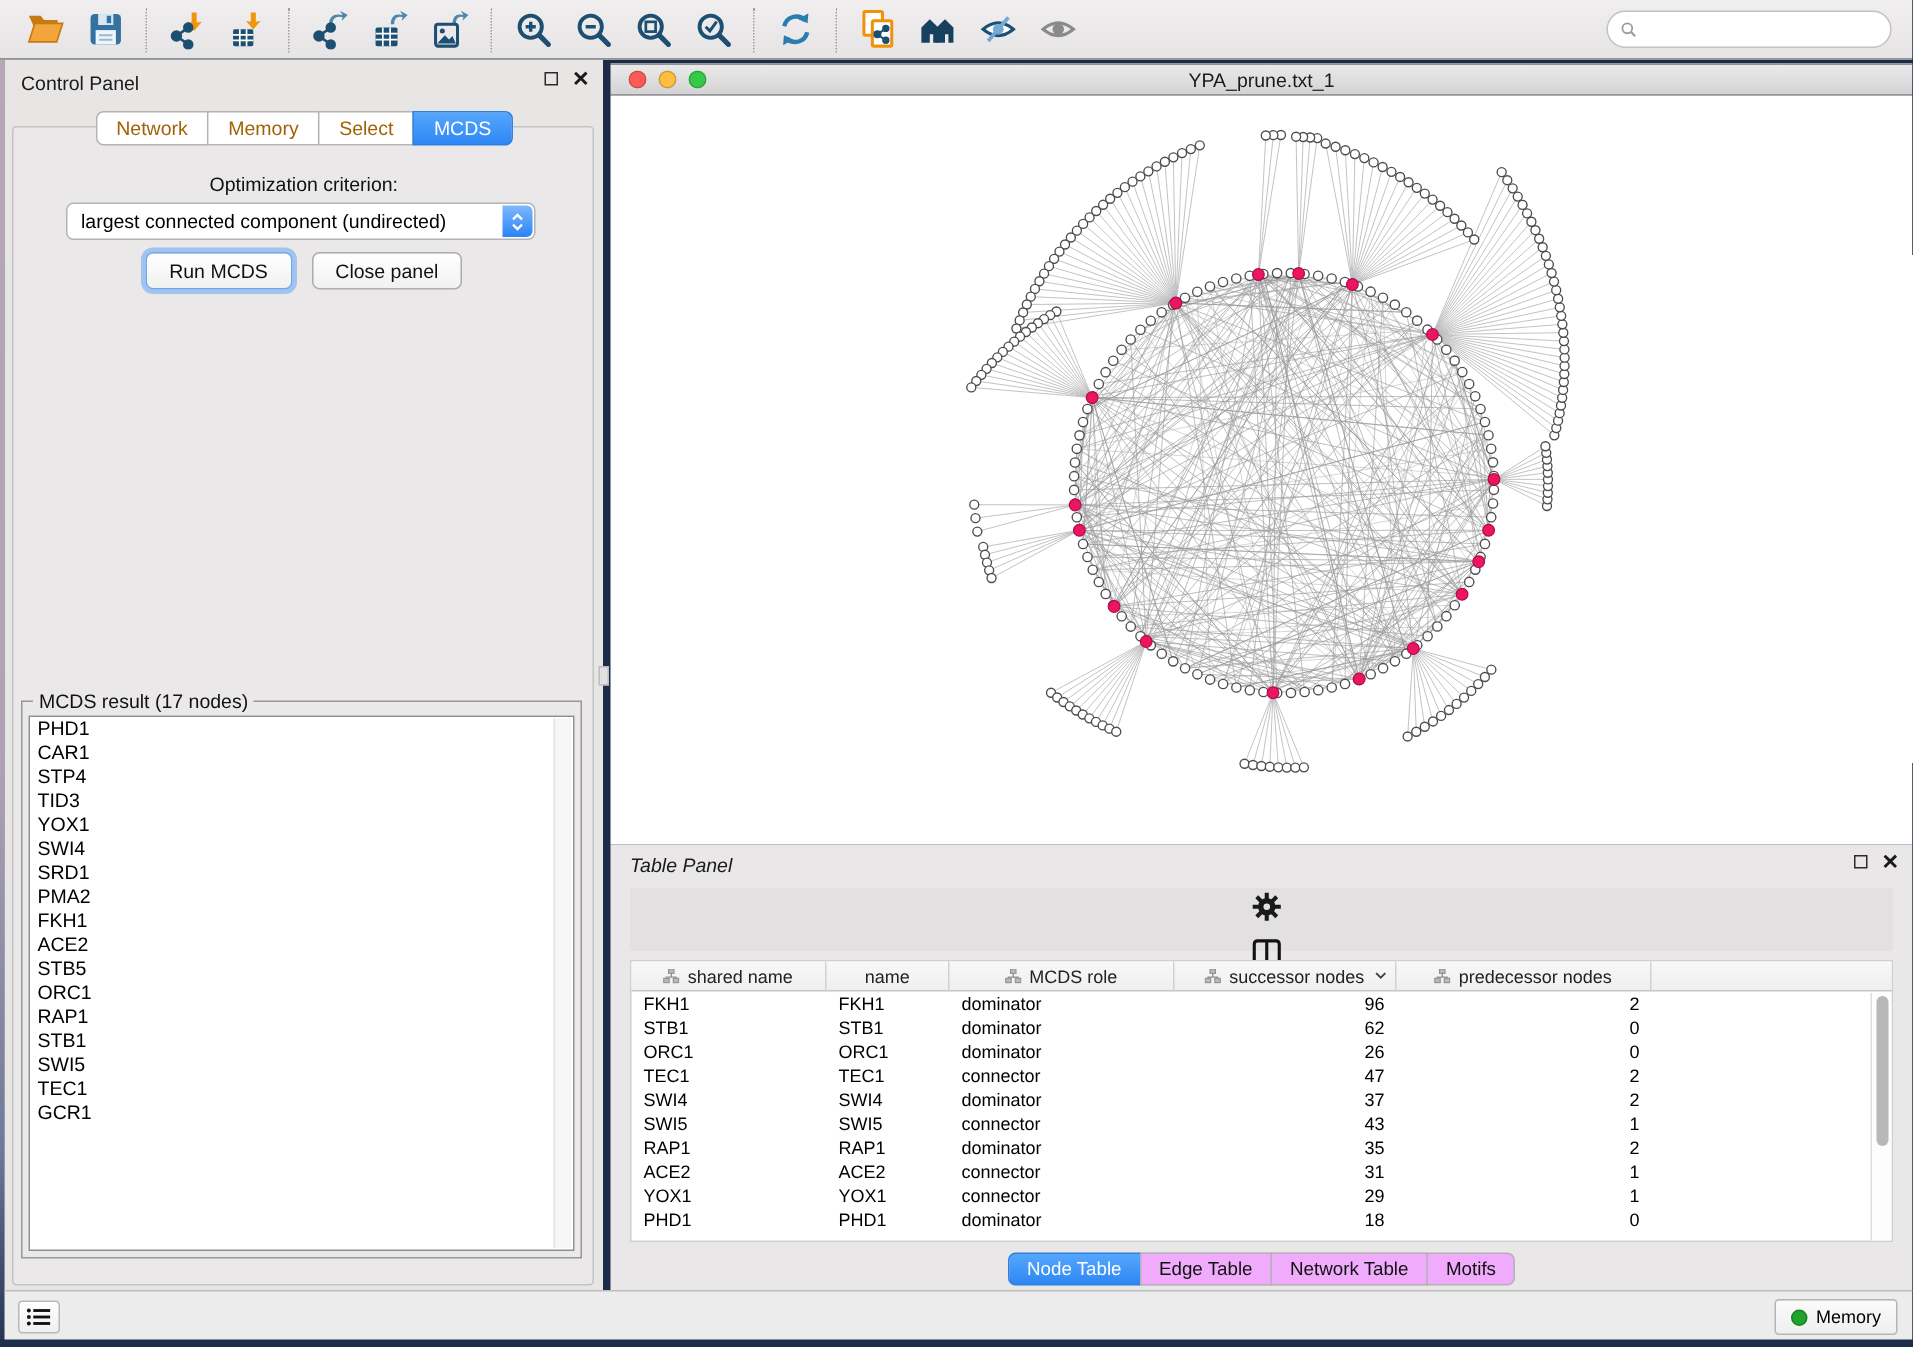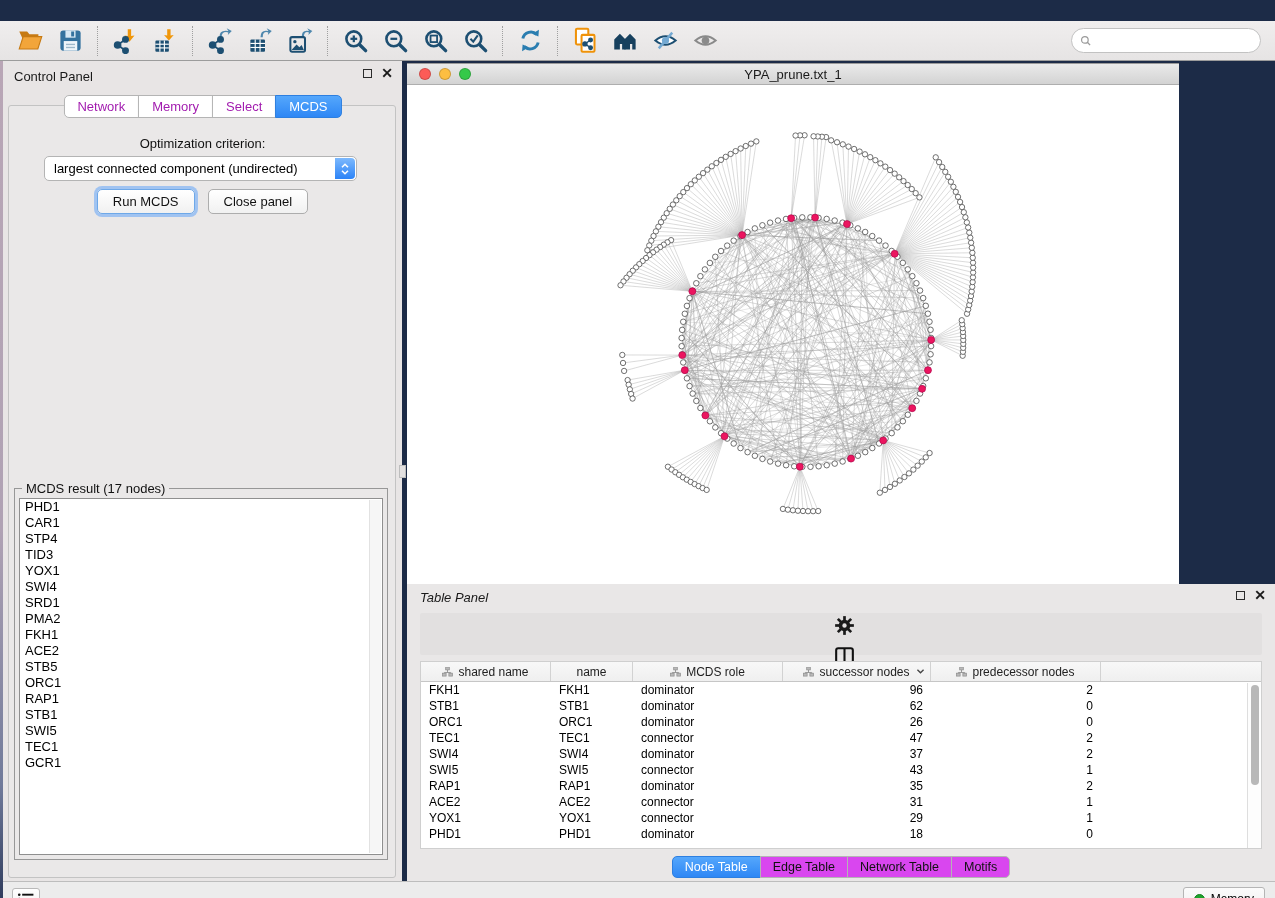--- a/index.html
+++ b/index.html
@@ -1,18 +1,18 @@
 <!DOCTYPE html>
 <html><head>
 <meta charset="utf-8">
 <style>
   * { margin:0; padding:0; box-sizing:border-box; }
   html,body { width:1275px; height:898px; overflow:hidden; font-family:"Liberation Sans", sans-serif; }
   body { background:#1c2b47; position:relative; }
-  #app { position:absolute; inset:0;margin-top:21px; }
+  #app { position:absolute; inset:0; }
 
   
   .wp-left { position:absolute; left:0; top:40px; width:3px; height:853px;
     background:linear-gradient(#b9a6b6 0%, #b0a2b4 55%, #707a9a 85%, #273455 100%); }
   .wp-bottom { position:absolute; left:0; top:893px; width:1275px; height:5px;
     background:linear-gradient(90deg,#1b2a46,#243túl,#1e2d4a); background-color:#1e2d4a; }
 
   
   .toolbar { position:absolute; left:0; top:0; width:1275px; height:40px;
     background:linear-gradient(#f0eeee,#e6e4e4); border-bottom:1px solid #9c9c9c;
@@ -28,21 +28,21 @@
   
   .control-panel { position:absolute; left:3px; top:40px; width:399px; height:820px; background:#e8e5e5; }
   .panel-title { position:absolute; left:11px; top:8px; font-size:13px; color:#1a1a1a; }
   .win-btns { position:absolute; right:9px; top:8px; display:flex; gap:9px; align-items:center; }
   .float-btn { width:9px; height:9px; border:1.6px solid #2b2b2b; display:inline-block; cursor:pointer; }
   .close-btn { font-size:14px; font-weight:bold; color:#1a1a1a; line-height:9px; cursor:pointer; }
   .cp-inner { position:absolute; left:5px; right:6px; top:44px; bottom:3px;
     background:#eae8e8; border:1px solid #c3c3c3; border-radius:3px; }
   .seg-tabs { position:absolute; top:34px; left:50%; transform:translateX(-50%); display:flex; z-index:5; }
   .seg-tab { background:#fff; border:1px solid #b4b4b4; margin-left:-1px; padding:3px 13px;
-    font-size:13px; color:#a21caf; cursor:pointer; }
+    font-size:13px; color:#a16207; cursor:pointer; }
   .seg-tab:first-child { border-radius:5px 0 0 5px; margin-left:0; }
   .seg-tab:last-child { border-radius:0 5px 5px 0; }
   .seg-tab.active { background:linear-gradient(#55a7fc,#2e87f5); border-color:#2d7fe0; color:#fff; }
   .opt-label { position:absolute; top:75px; width:100%; text-align:center; font-size:13px; color:#111; }
   .dropdown { position:absolute; top:95px; left:41px; width:313px; height:25px; background:#fff;
     border:1px solid #b4b4b4; border-radius:5px; display:flex; align-items:center;
     padding-left:9px; font-size:13px; cursor:pointer; }
   .dd-stepper { position:absolute; right:1px; top:1px; bottom:1px; width:20px; border-radius:0 4px 4px 0;
     background:linear-gradient(#7db9fd,#2c83f7); display:flex; align-items:center; justify-content:center; }
   .btn-row { position:absolute; top:128px; left:0; width:100%; display:flex; justify-content:center; gap:13px; }
@@ -50,21 +50,21 @@
     font-size:13px; color:#111; padding:4px 15px; cursor:pointer; font-family:"Liberation Sans",sans-serif; }
   .mac-btn.focused { box-shadow:0 0 0 3px rgba(110,170,246,.6); border-color:#6ea8e8; }
   .groupbox { position:absolute; left:11px; right:14px; top:427px; bottom:21px; border:1px solid #979797; }
   .groupbox-label { position:absolute; top:-8px; left:7px; background:#eae8e8; padding:0 4px; font-size:13px; color:#111; }
   .listbox { position:absolute; inset:9px 4px 4px 4px; background:#fff; border:1px solid #8f8f8f; overflow:hidden; }
   .mcds-item { font-size:13px; line-height:16px; padding-left:5px; color:#000; }
   .list-scroll { position:absolute; top:1px; bottom:1px; right:1px; width:12px; background:#f6f6f6; border-left:1px solid #e2e2e2; }
   .splitter-handle { position:absolute; left:399px; top:444px; width:7px; height:13px; background:#e2e0e0; border:1px solid #bdbdbd; }
 
   
-  .net-window { position:absolute; left:407px; top:42px; width:772px; height:521px; }
+  .net-window { position:absolute; left:407px; top:42px; width:868px; height:521px; }
   .net-titlebar { position:relative; height:22px; background:linear-gradient(#eaeaea,#d3d3d3);
     border-top:1px solid #9a9a9a; border-bottom:1px solid #aeaeae; display:flex; align-items:center; }
   .tl { width:12px; height:12px; border-radius:50%; margin-left:8px; border:1px solid rgba(0,0,0,.18); cursor:pointer; }
   .tl:first-child { margin-left:12px; }
   .net-title { position:absolute; left:0; right:0; text-align:center; font-size:13px; color:#1a1a1a; }
   .net-canvas { position:relative; width:100%; height:499px; background:#fff; }
   .net-canvas svg { width:100%; height:100%; display:block; }
 
   
   .table-panel { position:absolute; left:407px; top:563px; width:868px; height:297px; background:#e9e7e7; }
@@ -77,21 +77,21 @@
   .thead { display:flex; height:20px; background:linear-gradient(#f8f8f8,#efefef); border-bottom:1px solid #c6c6c6; }
   .th { display:flex; align-items:center; justify-content:center; gap:5px; font-size:12px; color:#222;
     border-right:1px solid #d2d2d2; height:100%; cursor:pointer; position:relative; flex:0 0 auto; }
   .th .sort { position:absolute; right:5px; }
   .tr { display:flex; height:16px; }
   .td { font-size:12px; color:#000; padding:0 8px; line-height:16px; white-space:nowrap; overflow:hidden; flex:0 0 auto; }
   .td.right { text-align:right; }
   .v-scroll { position:absolute; top:21px; right:0; bottom:0; width:14px; background:#fdfdfd; border-left:1px solid #dedede; cursor:pointer; }
   .v-thumb { position:absolute; top:2px; left:3px; width:8px; height:100px; background:#b8b8b8; border-radius:4px; }
   .bottom-tabs { position:absolute; top:272px; left:0; width:100%; display:flex; justify-content:center; }
-  .bt-tab { background:#d946ef; border:1px solid #b4b4b4; margin-left:-1px; padding:3px 12px; font-size:12.5px; color:#111; cursor:pointer; }
+  .bt-tab { background:#f0abfc; border:1px solid #b4b4b4; margin-left:-1px; padding:3px 12px; font-size:12.5px; color:#111; cursor:pointer; }
   .bt-tab:first-child { border-radius:5px 0 0 5px; margin-left:0; }
   .bt-tab:last-child { border-radius:0 5px 5px 0; }
   .bt-tab.active { background:linear-gradient(#55a7fc,#2e87f5); border-color:#2d7fe0; color:#fff; }
 
   
   .status-bar { position:absolute; left:3px; top:860px; width:1272px; height:33px; background:#ececec; border-top:1px solid #bdbdbd; }
   .list-btn { position:absolute; left:9px; top:6px; width:28px; height:22px; background:linear-gradient(#fff,#f0f0f0);
     border:1px solid #b9b9b9; border-radius:3px; display:flex; align-items:center; justify-content:center; cursor:pointer; }
   .memory-btn { position:absolute; right:10px; top:5px; height:24px; background:linear-gradient(#fbfbfb,#efefef);
     border:1px solid #b5b5b5; border-radius:3px; display:flex; align-items:center; gap:6px; padding:0 10px; font-size:12px; cursor:pointer; }

